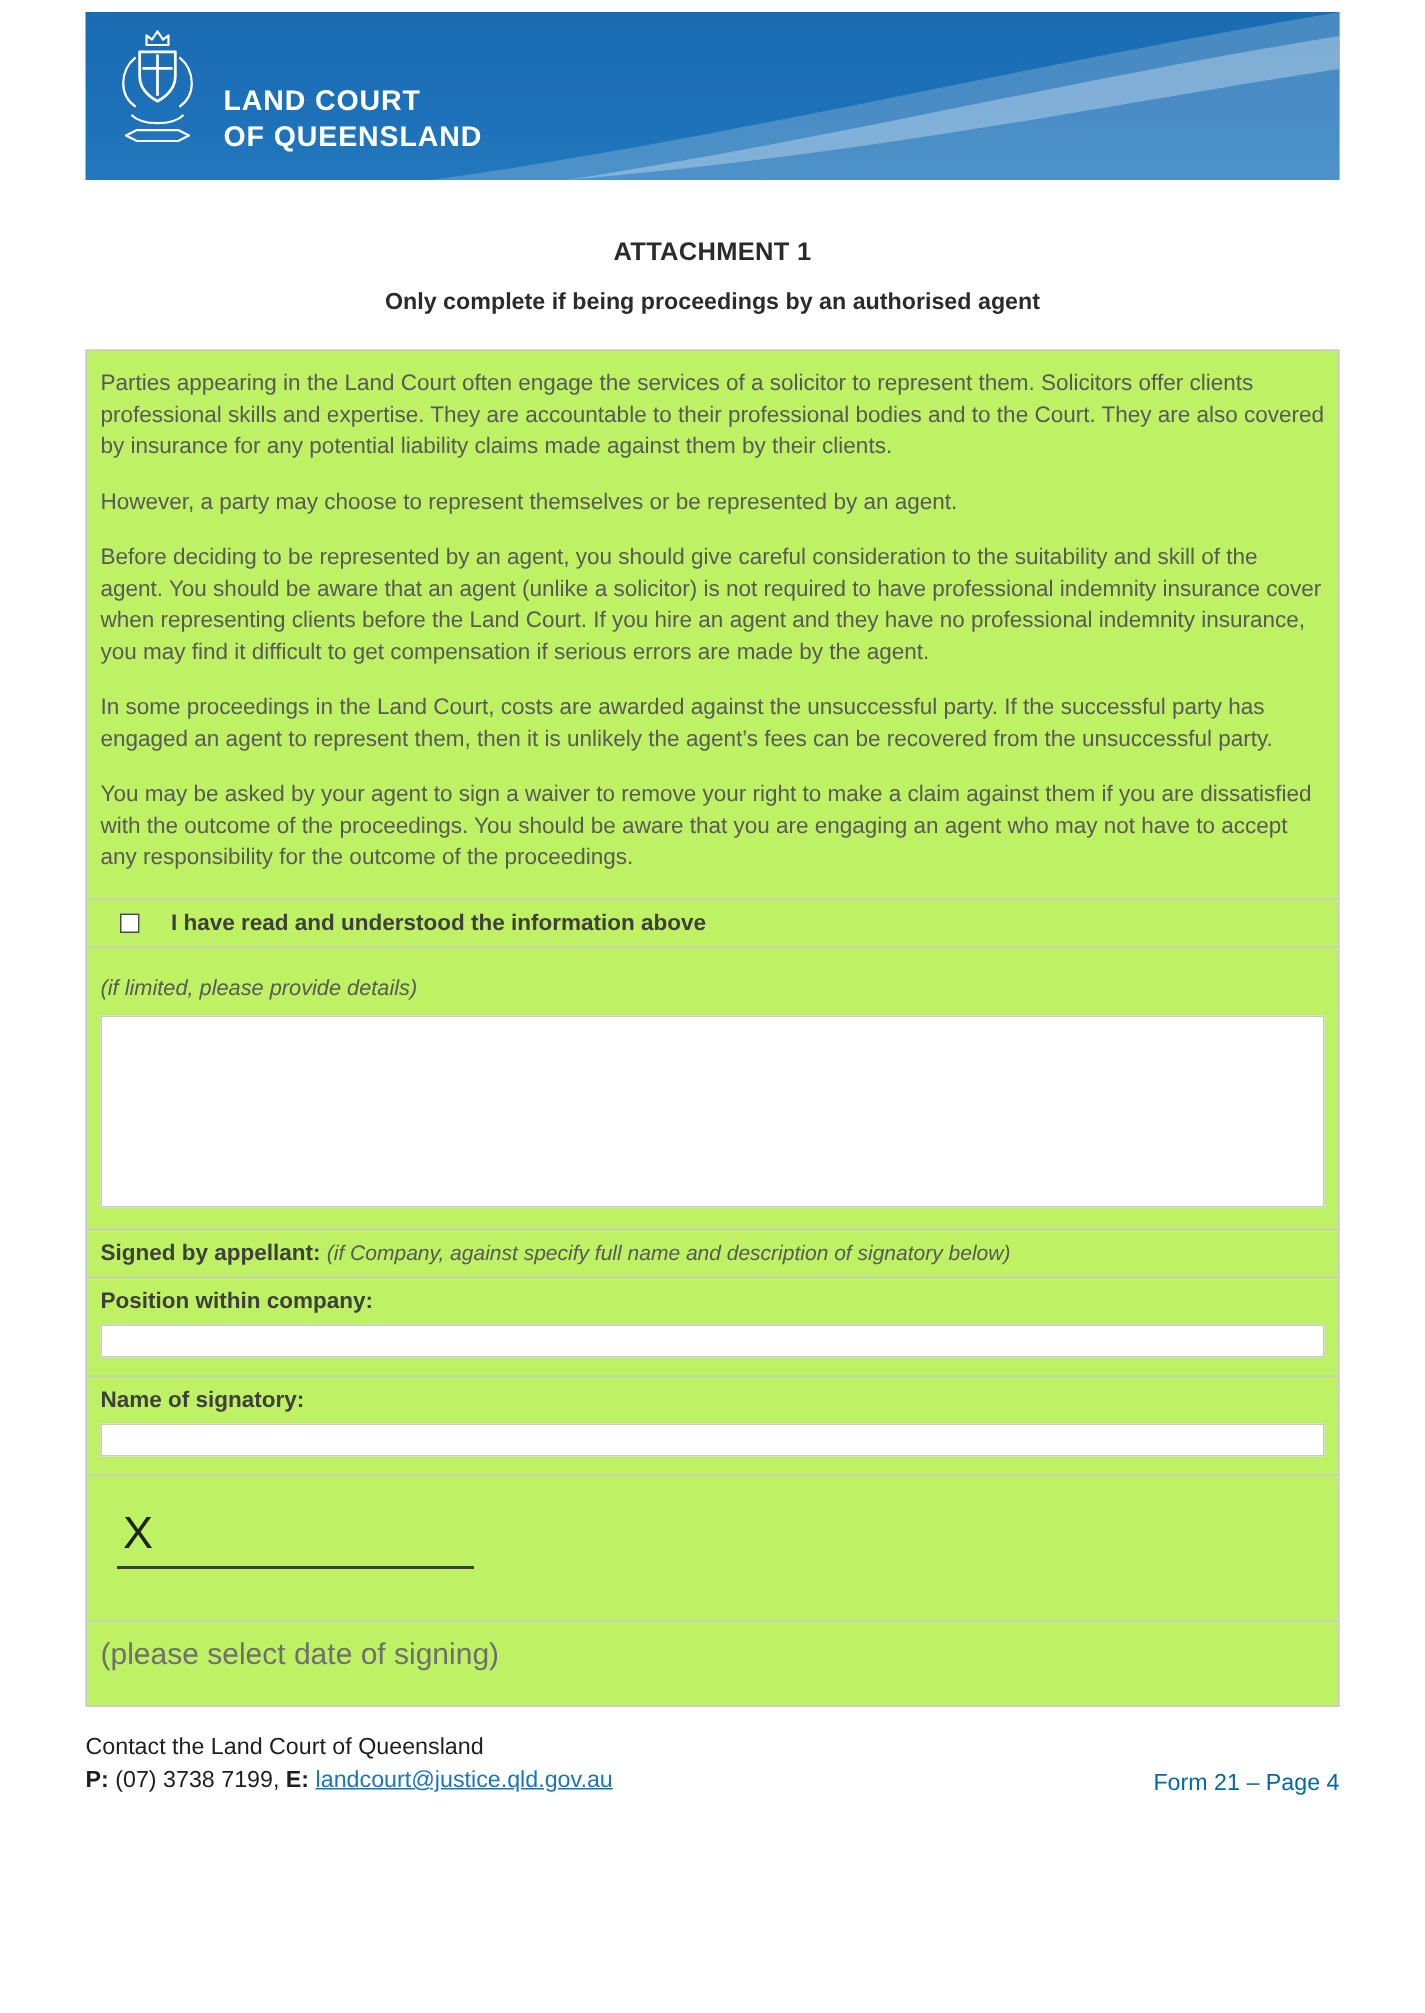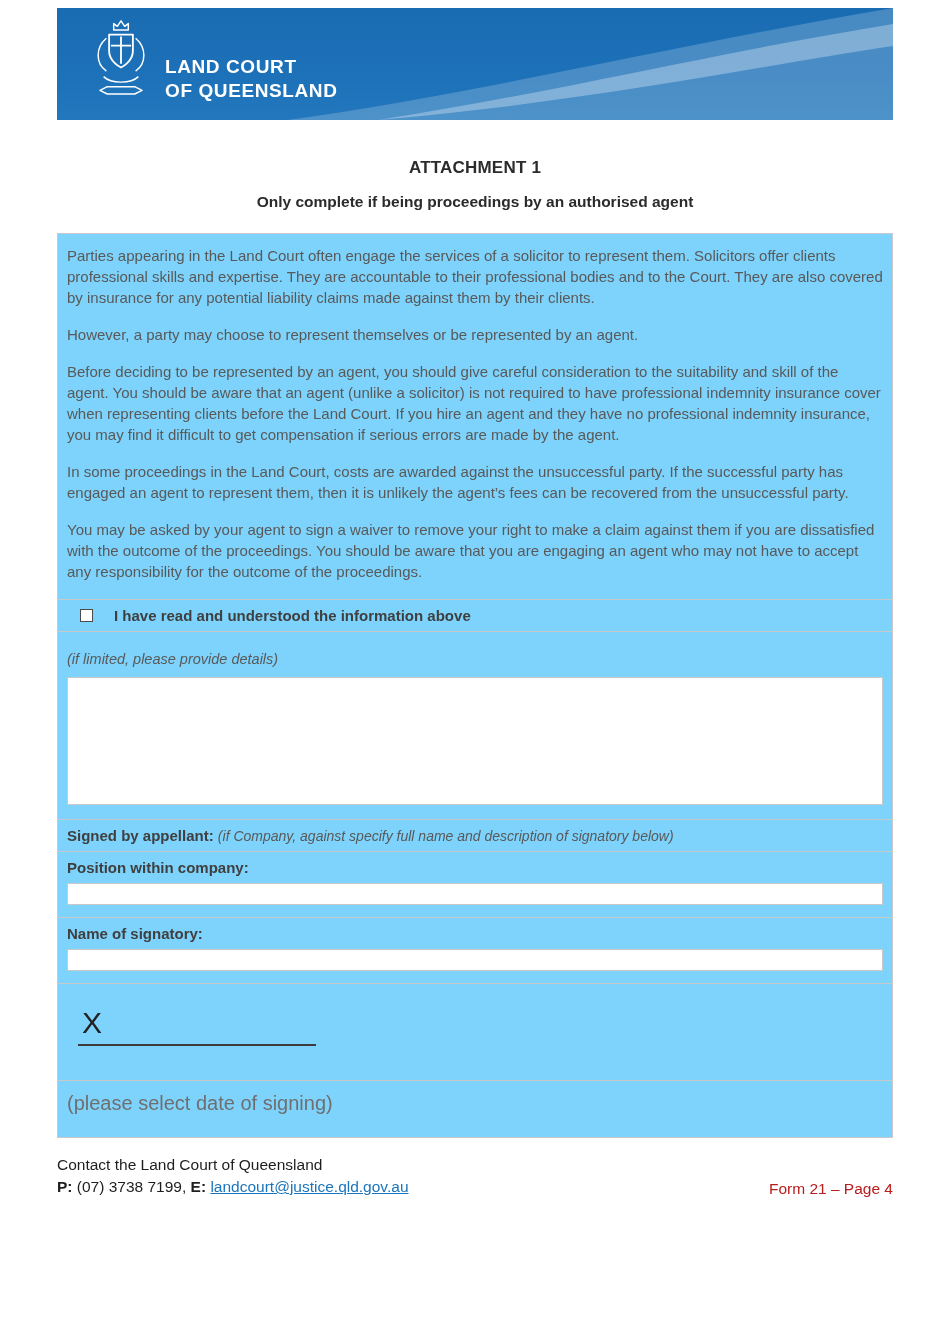--- a/index.html
+++ b/index.html
@@ -19,28 +19,28 @@
   }
   .page{width:950px;min-height:1342px;background:#fff;padding-bottom:30px;}
   .col{width:836px;margin:0 auto;}
   
   .banner{
     position:relative;height:112px;margin-top:8px;
     background:linear-gradient(180deg,#1a6cb2 0%,var(--header-bg) 60%,#2277bd 100%);
     overflow:hidden;
   }
   .banner svg.swoosh{position:absolute;inset:0;width:100%;height:100%;display:block;}
-  .brand{position:absolute;left:32px;top:8px;display:flex;align-items:center;z-index:2;}
+  .brand{position:absolute;left:16px;top:8px;display:flex;align-items:center;z-index:2;}
   .crest{margin-right:12px;}
   .orgname{color:#fff;font-weight:bold;font-size:19px;letter-spacing:.6px;line-height:24px;margin-top:30px;}
   
   .title{margin-top:38px;text-align:center;font-weight:bold;font-size:17px;color:#2B2B2B;letter-spacing:.2px;}
   .subtitle{margin-top:15px;text-align:center;font-weight:bold;font-size:15.5px;color:#2B2B2B;}
   
-  .form{margin-top:22px;border:1px solid var(--border-color);background:#7dd3fc;}
+  .form{margin-top:22px;border:1px solid var(--border-color);background:#bef264;}
   .row{border-top:1px solid var(--border-color);padding:7px 9px;}
   .row:first-child{border-top:none;}
   .info{padding:11px 9px 1px 9px;}
   .info p{font-size:15px;line-height:21px;margin-bottom:16px;color:var(--text-color);}
   .b{font-weight:bold;color:var(--label-color);}
   .i{font-style:italic;}
   .check{display:flex;align-items:center;padding:7px 9px;}
   .cb{
     width:13px;height:13px;border:1.5px solid #4A4A4A;display:inline-block;
     margin:0 21px 0 13px;background:#fff;flex:0 0 auto;cursor:pointer;
@@ -70,21 +70,21 @@
     display:inline-block;margin-left:11px;width:238px;
     border-bottom:2px solid #3C3C3C;padding:0 0 4px 4px;cursor:pointer;
   }
   .sigline .x{font-size:30px;color:#222;font-weight:normal;}
   .date{padding:11px 9px 22px 9px;font-size:20px;color:#6F6F6F;cursor:pointer;}
   
   .footer{margin-top:16px;display:flex;justify-content:space-between;align-items:flex-end;}
   .fleft{font-size:15.5px;color:#1E1E1E;line-height:22px;}
   .fleft .b{color:#1E1E1E;}
   .link{color:var(--link-color);text-decoration:underline;}
-  .fright{font-size:15.5px;color:#b91c1c;}
+  .fright{font-size:15.5px;color:#0369a1;}
 </style>
 </head>
 <body>
 
 <div class="page">
   <div class="col">
 
     <div class="banner">
       <svg class="swoosh" viewBox="0 0 834 112" preserveAspectRatio="none">
         <path d="M834 0 C610 38 430 84 230 112 L834 112 Z" fill="rgba(255,255,255,0.20)"></path>

